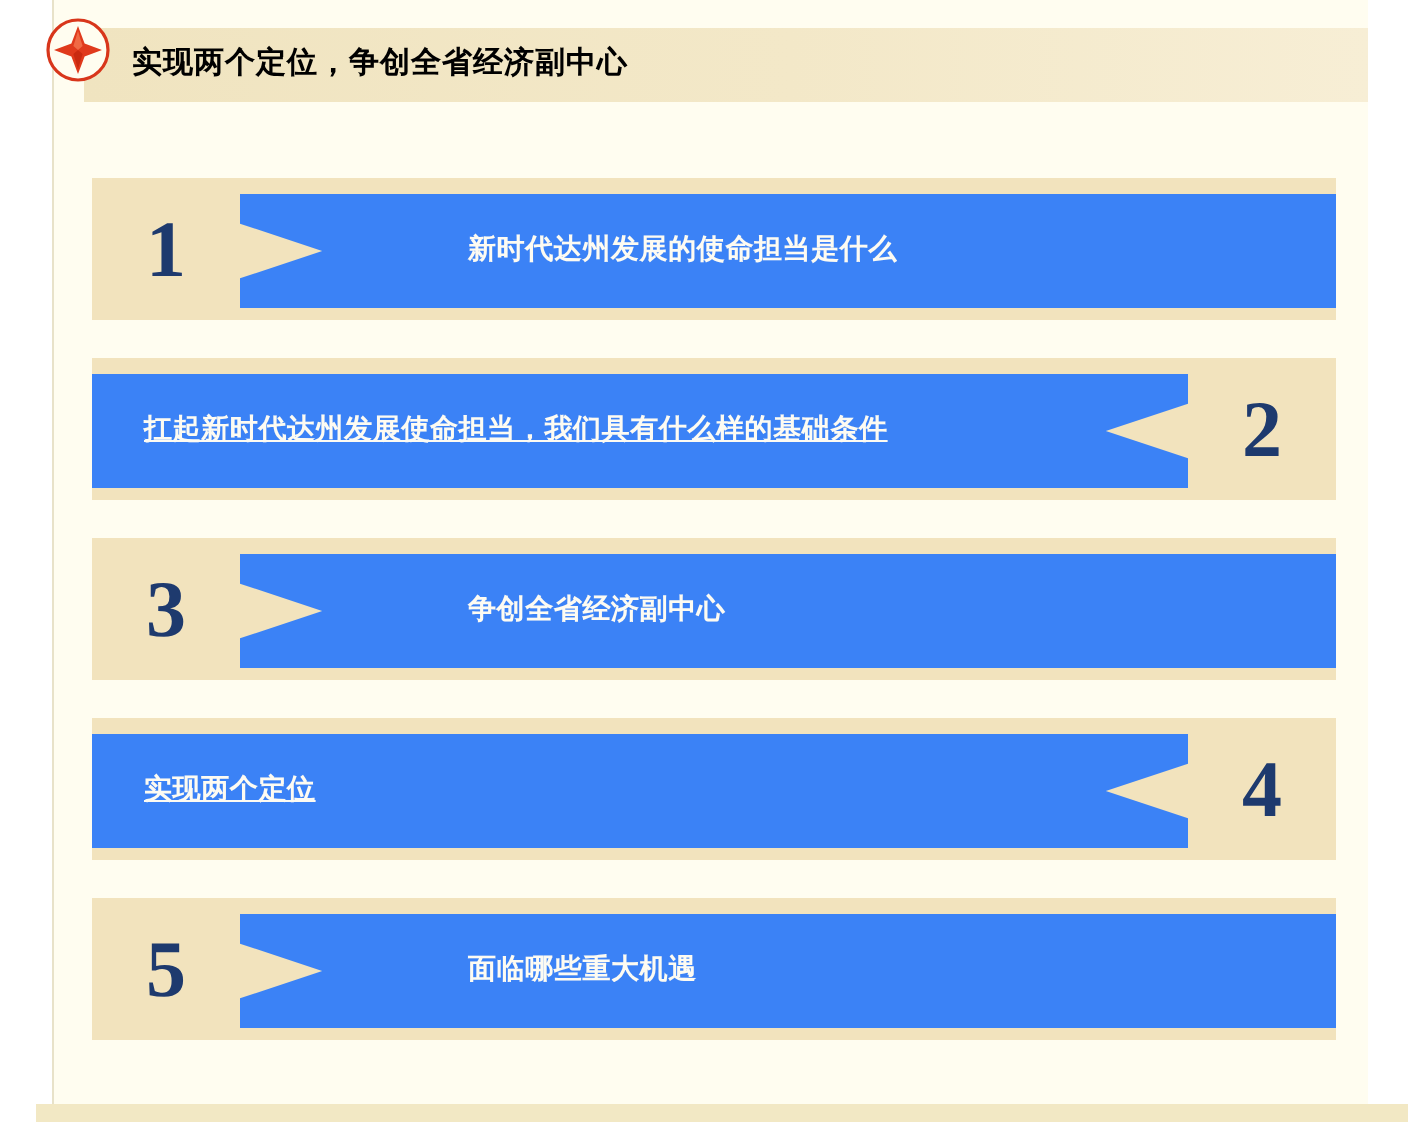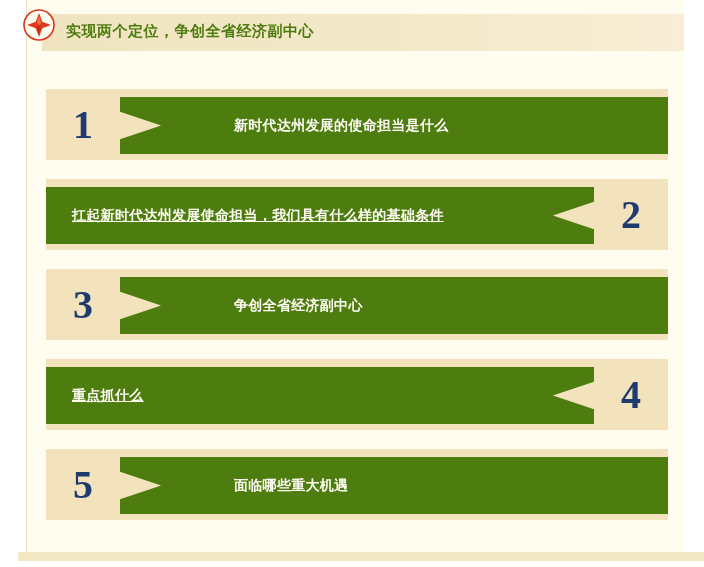--- a/index.html
+++ b/index.html
@@ -43,21 +43,21 @@
     width: 642px;
     height: 37px;
     background: linear-gradient(to right, #f0e4c0 0%, #f3e8c8 55%, #f7eed5 100%);
   }
   .header-title {
     position: absolute;
     left: 66px;
     top: 22px;
     font-size: 15px;
     font-weight: bold;
-    color: #4d7c0f;
+    color: #000000;
     letter-spacing: 0.5px;
     white-space: nowrap;
     line-height: 18px;
   }
 
   
   .star-badge {
     position: absolute;
     left: 22px;
     top: 8px;
@@ -88,21 +88,21 @@
     text-align: center;
     font-size: 40px;
     font-weight: bold;
     color: #1e3a6e;
     font-family: "Liberation Serif", "DejaVu Serif", serif;
   }
   .row-bar {
     position: absolute;
     top: 8px;
     height: 57px;
-    background: #4d7c0f;
+    background: #3b82f6;
   }
   .row-text {
     position: absolute;
     top: 0;
     height: 57px;
     line-height: 57px;
     font-size: 14px;
     font-weight: bold;
     color: #fdfbf2;
     white-space: nowrap;
@@ -178,21 +178,21 @@
     <div class="row-num">3</div>
     <div class="row-bar">
       <div class="row-text">争创全省经济副中心</div>
     </div>
   </div>
 
   <div class="row right" style="top:359px;">
     <div class="row-strip"></div>
     <div class="row-num">4</div>
     <div class="row-bar">
-      <div class="row-text">重点抓什么</div>
+      <div class="row-text">实现两个定位</div>
     </div>
   </div>
 
   <div class="row left" style="top:449px;">
     <div class="row-strip"></div>
     <div class="row-num">5</div>
     <div class="row-bar">
       <div class="row-text">面临哪些重大机遇</div>
     </div>
   </div>

